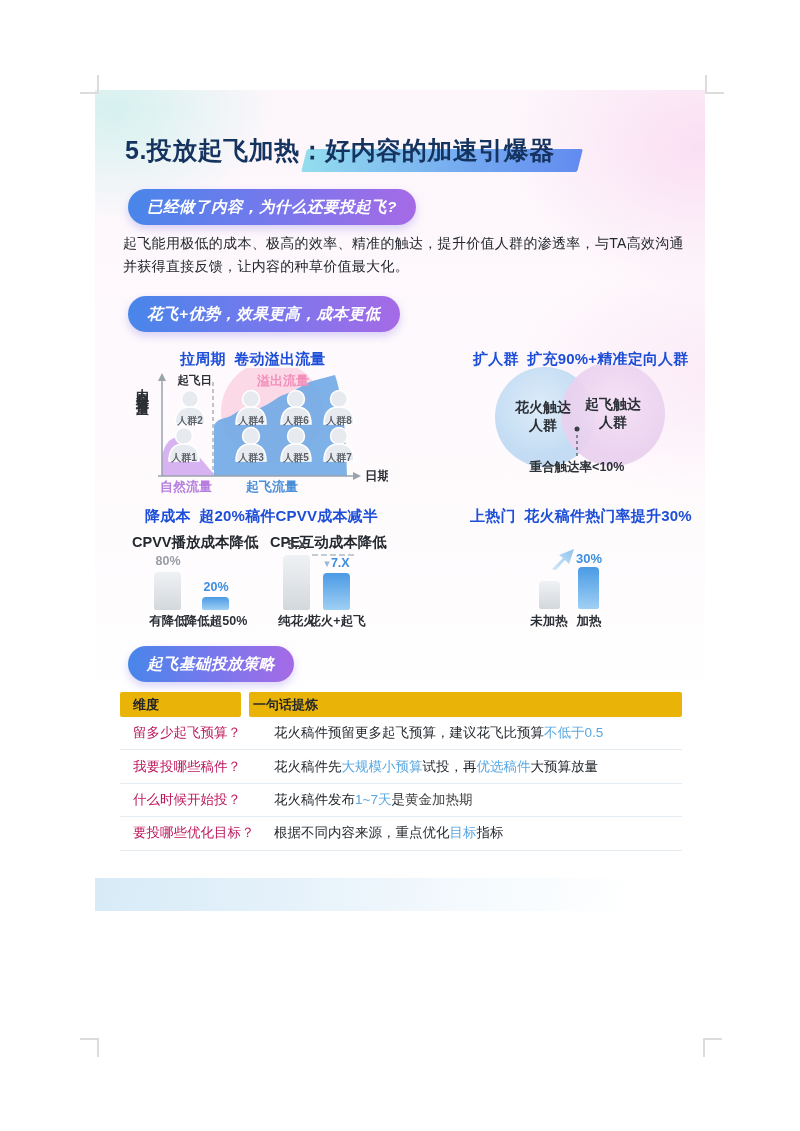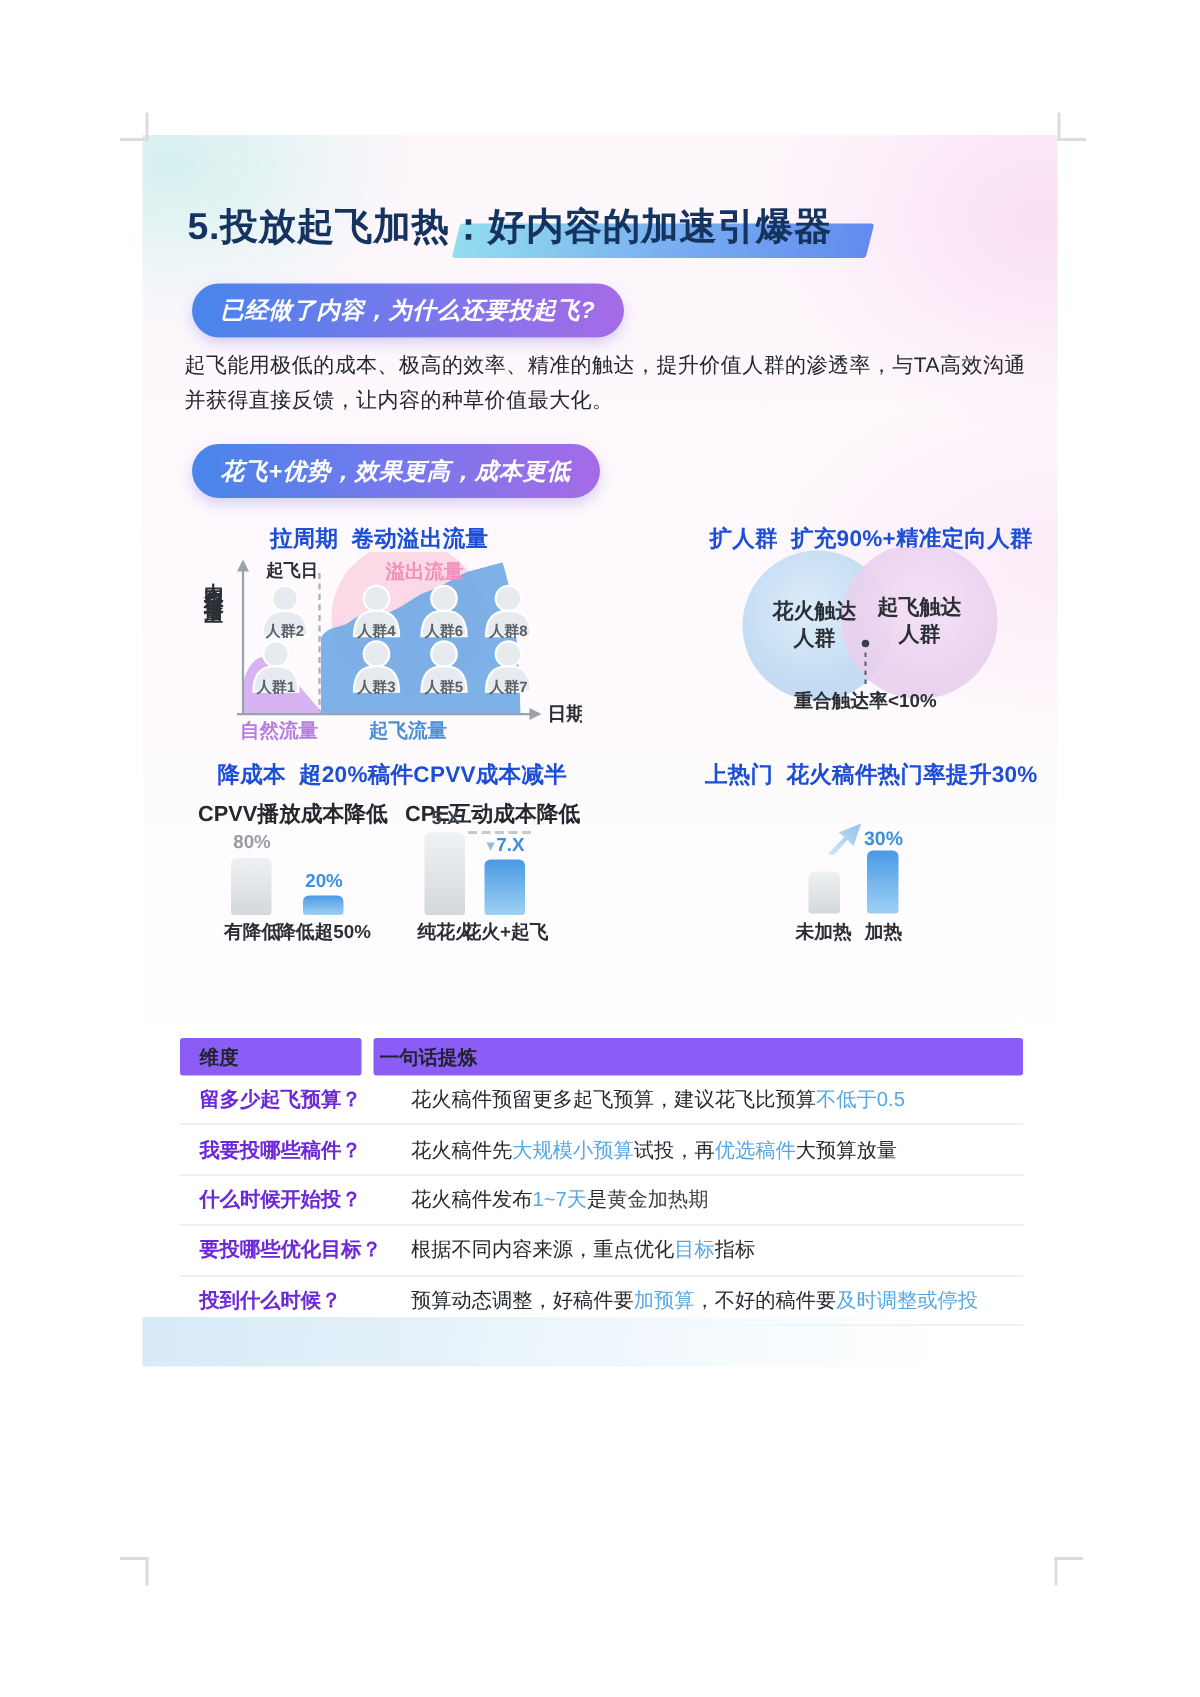--- a/index.html
+++ b/index.html
@@ -37,24 +37,24 @@
     font-size:13px;font-weight:700;color:#2c3036;letter-spacing:2.5px;}
   .bar{position:absolute;border-radius:4px 4px 2px 2px;}
   .bar-gray{background:linear-gradient(180deg,#eff2f4 0%,#d3d8dd 100%);}
   .bar-blue{background:linear-gradient(180deg,#4a9ae5 0%,#9fd0f4 100%);}
   .bar-val{position:absolute;font-size:12.5px;font-weight:700;text-align:center;}
   .v-gray{color:#979da5;} .v-dark{color:#3f444b;} .v-blue{color:#3d8fe0;}
   .bar-cat{position:absolute;top:613px;font-size:12.5px;font-weight:600;color:#2c3036;text-align:center;white-space:pre;}
   .dashline{position:absolute;border-top:2px dashed #c3cad1;}
   .drop-icon{color:#9bb8d4;font-size:11px;margin-right:1px;font-weight:400;}
   
-  .th{position:absolute;top:692px;height:25px;background:#8b5cf6;border-radius:2px;
+  .th{position:absolute;top:692px;height:25px;background:#eab308;border-radius:2px;
     display:flex;align-items:center;font-size:13px;font-weight:700;color:#1f242a;}
   .trow{display:flex;align-items:center;height:32.4px;border-bottom:1px solid #e4edf4;font-size:13.5px;}
-  .tdim{width:129px;padding-left:13px;font-weight:700;color:#6d28d9;flex:none;}
+  .tdim{width:129px;padding-left:13px;font-weight:400;color:#be185d;flex:none;}
   .tsum{flex:1;padding-left:12px;color:#24292f;}
   .seg-blue{color:#58a7e2;}
   .seg-gold{color:#404040;}
   .wash{position:absolute;left:95px;top:878px;width:587px;height:33px;
     background:linear-gradient(96deg,#d7ebf7 0%,#e4f1fa 30%,#f3f9fd 60%,rgba(255,255,255,0) 92%);}
   svg text{font-family:"Liberation Sans","DejaVu Sans",sans-serif;}
 </style>
 </head>
 <body>
 
@@ -180,20 +180,23 @@
         </linearGradient>
       </defs>
     <path d="M3,21 L14,10 L10,7 L25,1 L20,16 L16,12 L6,23 Z" fill="url(#ga)"></path>
   </svg>
   <div class="bar-val v-blue" style="left:572px;top:551px;width:34px;font-size:13px;">30%</div>
   <div class="bar bar-gray" style="left:539px;top:581px;width:21px;height:28px;"></div>
   <div class="bar bar-blue" style="left:578px;top:567px;width:21px;height:42px;"></div>
   <div class="bar-cat" style="left:528px;width:42px;">未加热</div>
   <div class="bar-cat" style="left:575px;width:28px;">加热</div>
 
+  <div class="pill" style="left:128px;top:646px;">
+    <span>起飞基础投放策略</span>
+  </div>
 
   <div class="th" style="left:120px;width:121px;padding-left:13px;box-sizing:border-box;">维度</div>
   <div class="th" style="left:249px;width:433px;padding-left:4px;box-sizing:border-box;">一句话提炼</div>
 
   <div class="abs" style="left:120px;top:717px;width:562px;">
     <div class="trow">
       <div class="tdim">留多少起飞预算？</div>
       <div class="tsum"><span>花火稿件预留更多起飞预算，建议花飞比预算</span><span class="seg-blue">不低于0.5</span></div>
     </div>
     <div class="trow">
@@ -201,21 +204,17 @@
       <div class="tsum"><span>花火稿件先</span><span class="seg-blue">大规模小预算</span><span>试投，再</span><span class="seg-blue">优选稿件</span><span>大预算放量</span></div>
     </div>
     <div class="trow">
       <div class="tdim">什么时候开始投？</div>
       <div class="tsum"><span>花火稿件发布</span><span class="seg-blue">1~7天</span><span>是</span><span class="seg-gold">黄金加热期</span></div>
     </div>
     <div class="trow">
       <div class="tdim">要投哪些优化目标？</div>
       <div class="tsum"><span>根据不同内容来源，重点优化</span><span class="seg-blue">目标</span><span>指标</span></div>
     </div>
-    <div class="trow">
-      <div class="tdim">投到什么时候？</div>
-      <div class="tsum"><span>预算动态调整，好稿件要</span><span class="seg-blue">加预算</span><span>，不好的稿件要</span><span class="seg-blue">及时调整或停投</span></div>
-    </div>
   </div>
 
   <div class="wash"></div>
 
 </div>
 
 </body></html>

